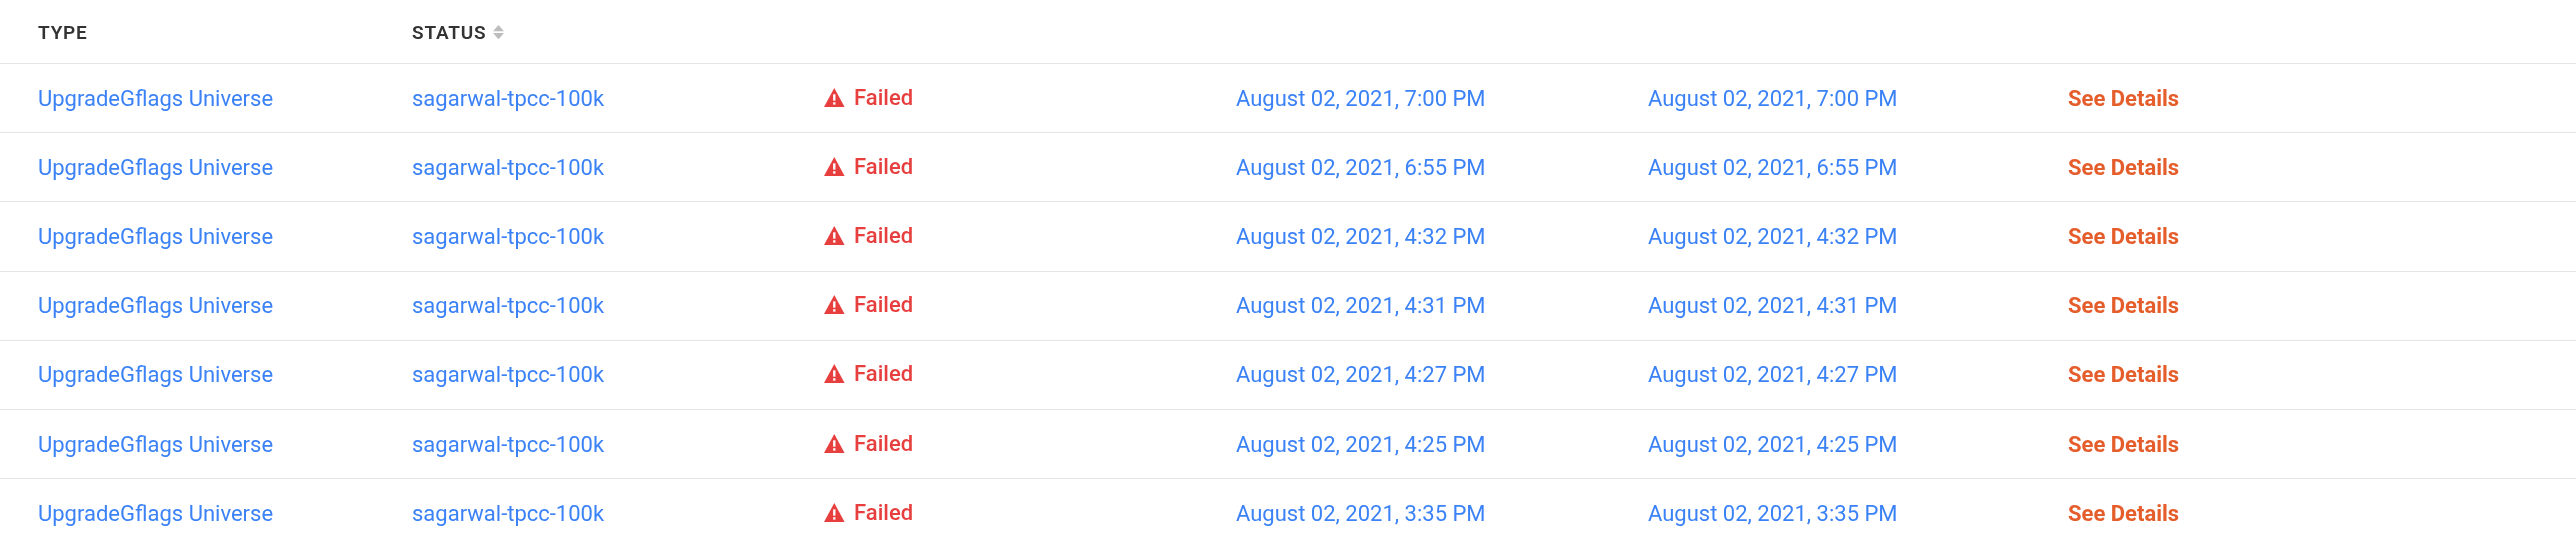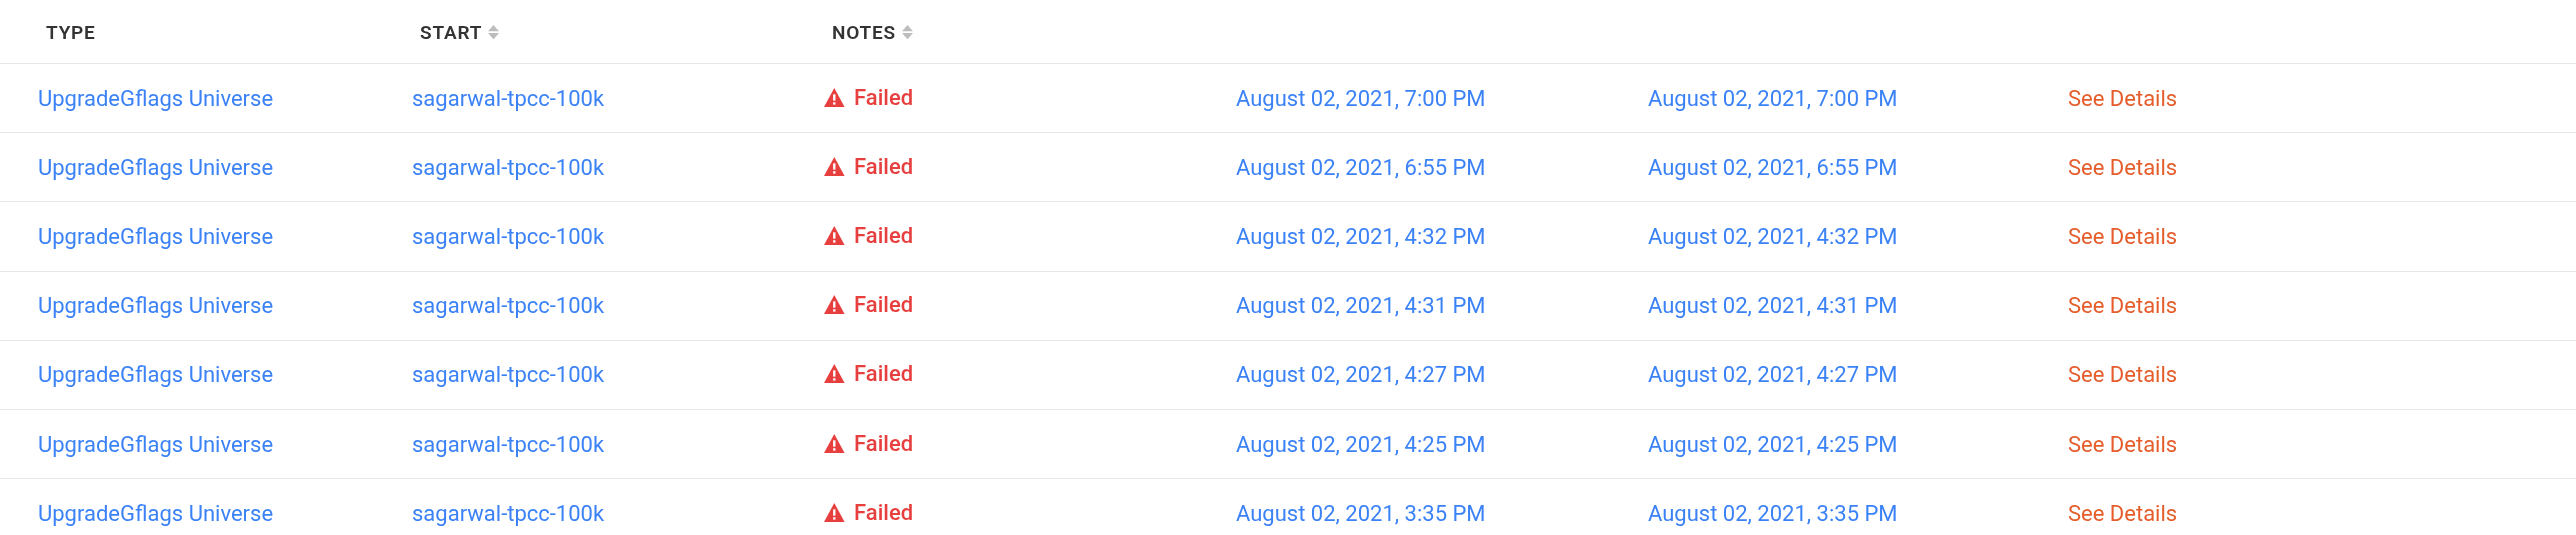--- a/index.html
+++ b/index.html
@@ -6,21 +6,21 @@
     body {
       font-family: -apple-system, BlinkMacSystemFont, "Segoe UI", Roboto, Helvetica, Arial, sans-serif;
       background: #fff;
       color: #333;
       font-size: 22px;
     }
     .table-wrap { width: 2576px; }
     .header-row {
       display: flex;
       align-items: center;
-      padding: 19px 8px;
+      padding: 19px 0;
       border-bottom: 0.8px solid #e6e6e6;
     }
     .data-row {
       display: flex;
       align-items: center;
       padding: 20.6px 0;
       border-bottom: 0.8px solid #e6e6e6;
     }
     .col-type  { width: 412px; padding-left: 38px; }
     .col-name  { width: 412px; }
@@ -50,50 +50,37 @@
       align-items: center;
       gap: 9.5px;
       color: #e73e3e;
       font-weight: 500;
       justify-content: flex-end;
     }
     .status-cell svg { display: block; }
     .link {
       color: #e55d2b;
       cursor: pointer;
-      font-weight: 400;
+      font-weight: 700;
     }
   </style>
 </head>
 <body>
 
 <div class="table-wrap">
 
   <div class="header-row">
     <div class="col-type">
       <span class="header-label">
         <span>TYPE</span>
       </span>
     </div>
     <div class="col-status">
       <span class="header-label">
-        <span>START</span>
-        <span class="sort-icon">
-          <svg width="11" height="6.3" viewBox="0 0 14 8">
-              <path d="M7 0 L14 8 L0 8 Z" fill="#bdbdbd"></path>
-            </svg>
-          <svg width="11" height="6.3" viewBox="0 0 14 8">
-              <path d="M0 0 L14 0 L7 8 Z" fill="#bdbdbd"></path>
-            </svg>
-        </span>
-      </span>
-    </div>
-    <div class="col-notes">
-      <span class="header-label">
-        <span>NOTES</span>
+        <span>STATUS</span>
         <span class="sort-icon">
           <svg width="11" height="6.3" viewBox="0 0 14 8">
               <path d="M7 0 L14 8 L0 8 Z" fill="#bdbdbd"></path>
             </svg>
           <svg width="11" height="6.3" viewBox="0 0 14 8">
               <path d="M0 0 L14 0 L7 8 Z" fill="#bdbdbd"></path>
             </svg>
         </span>
       </span>
     </div>

